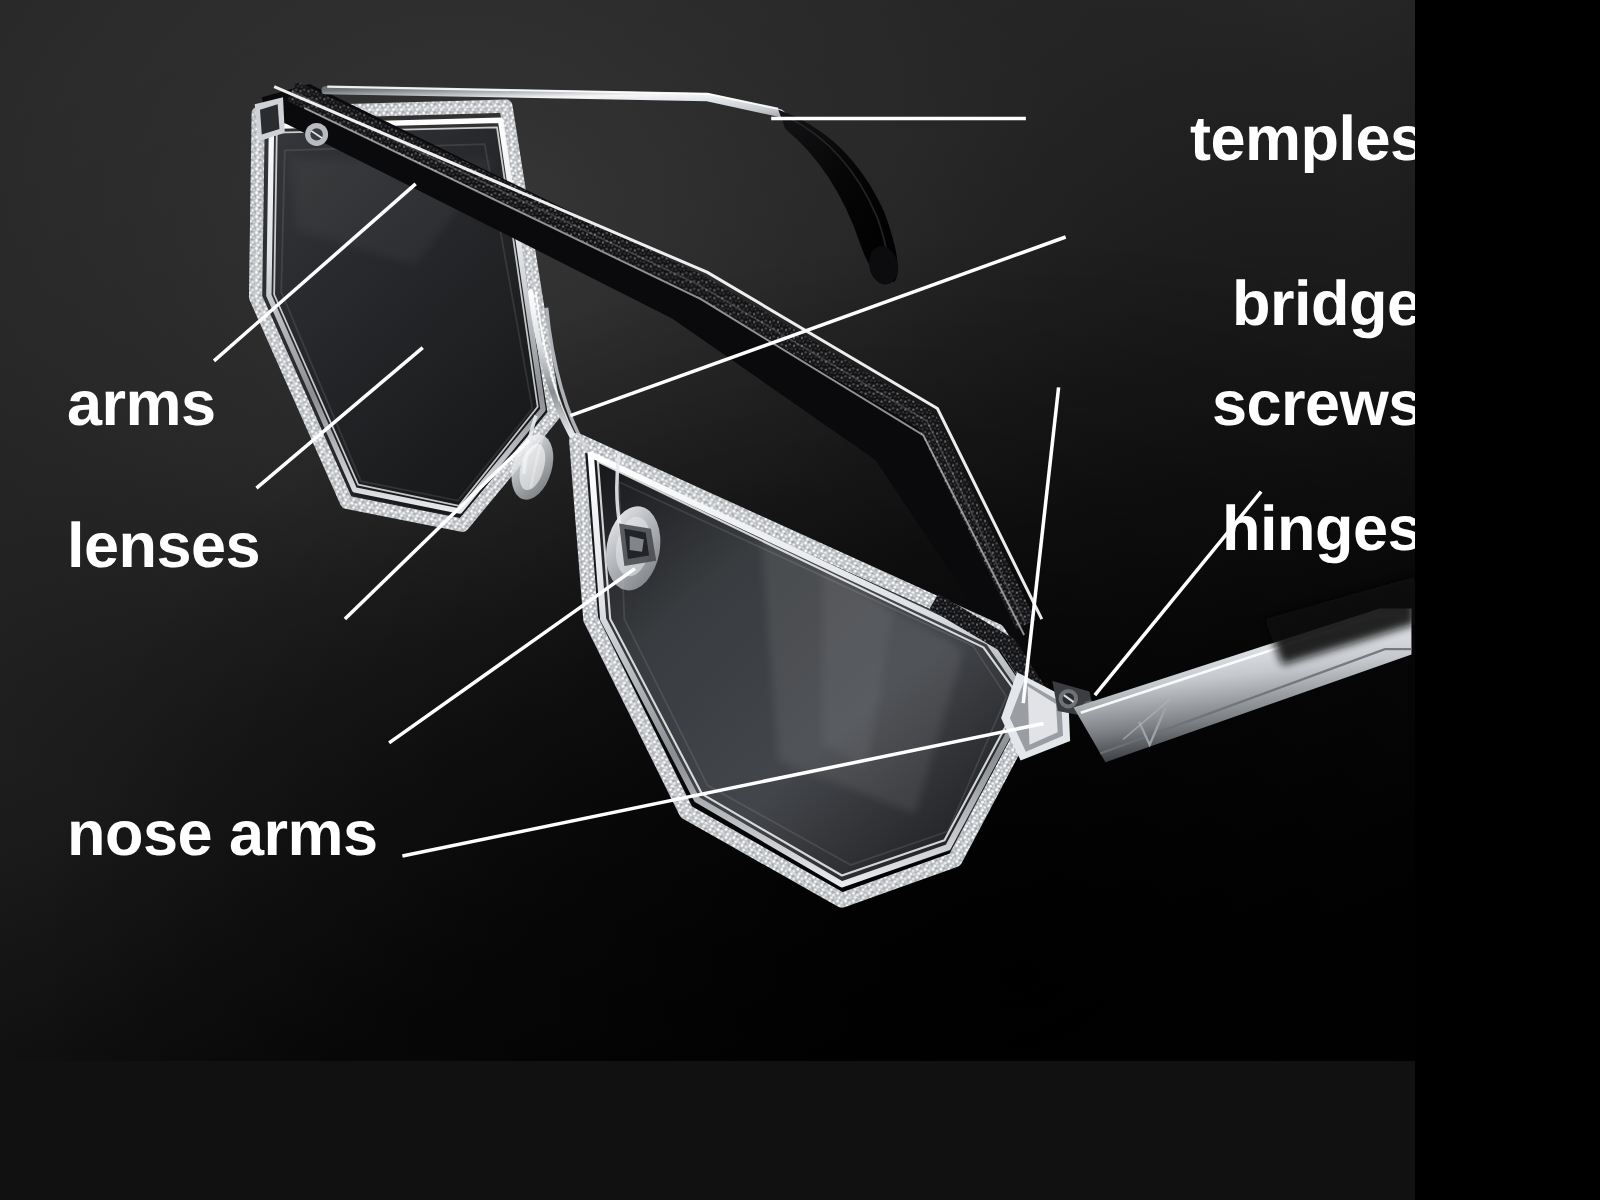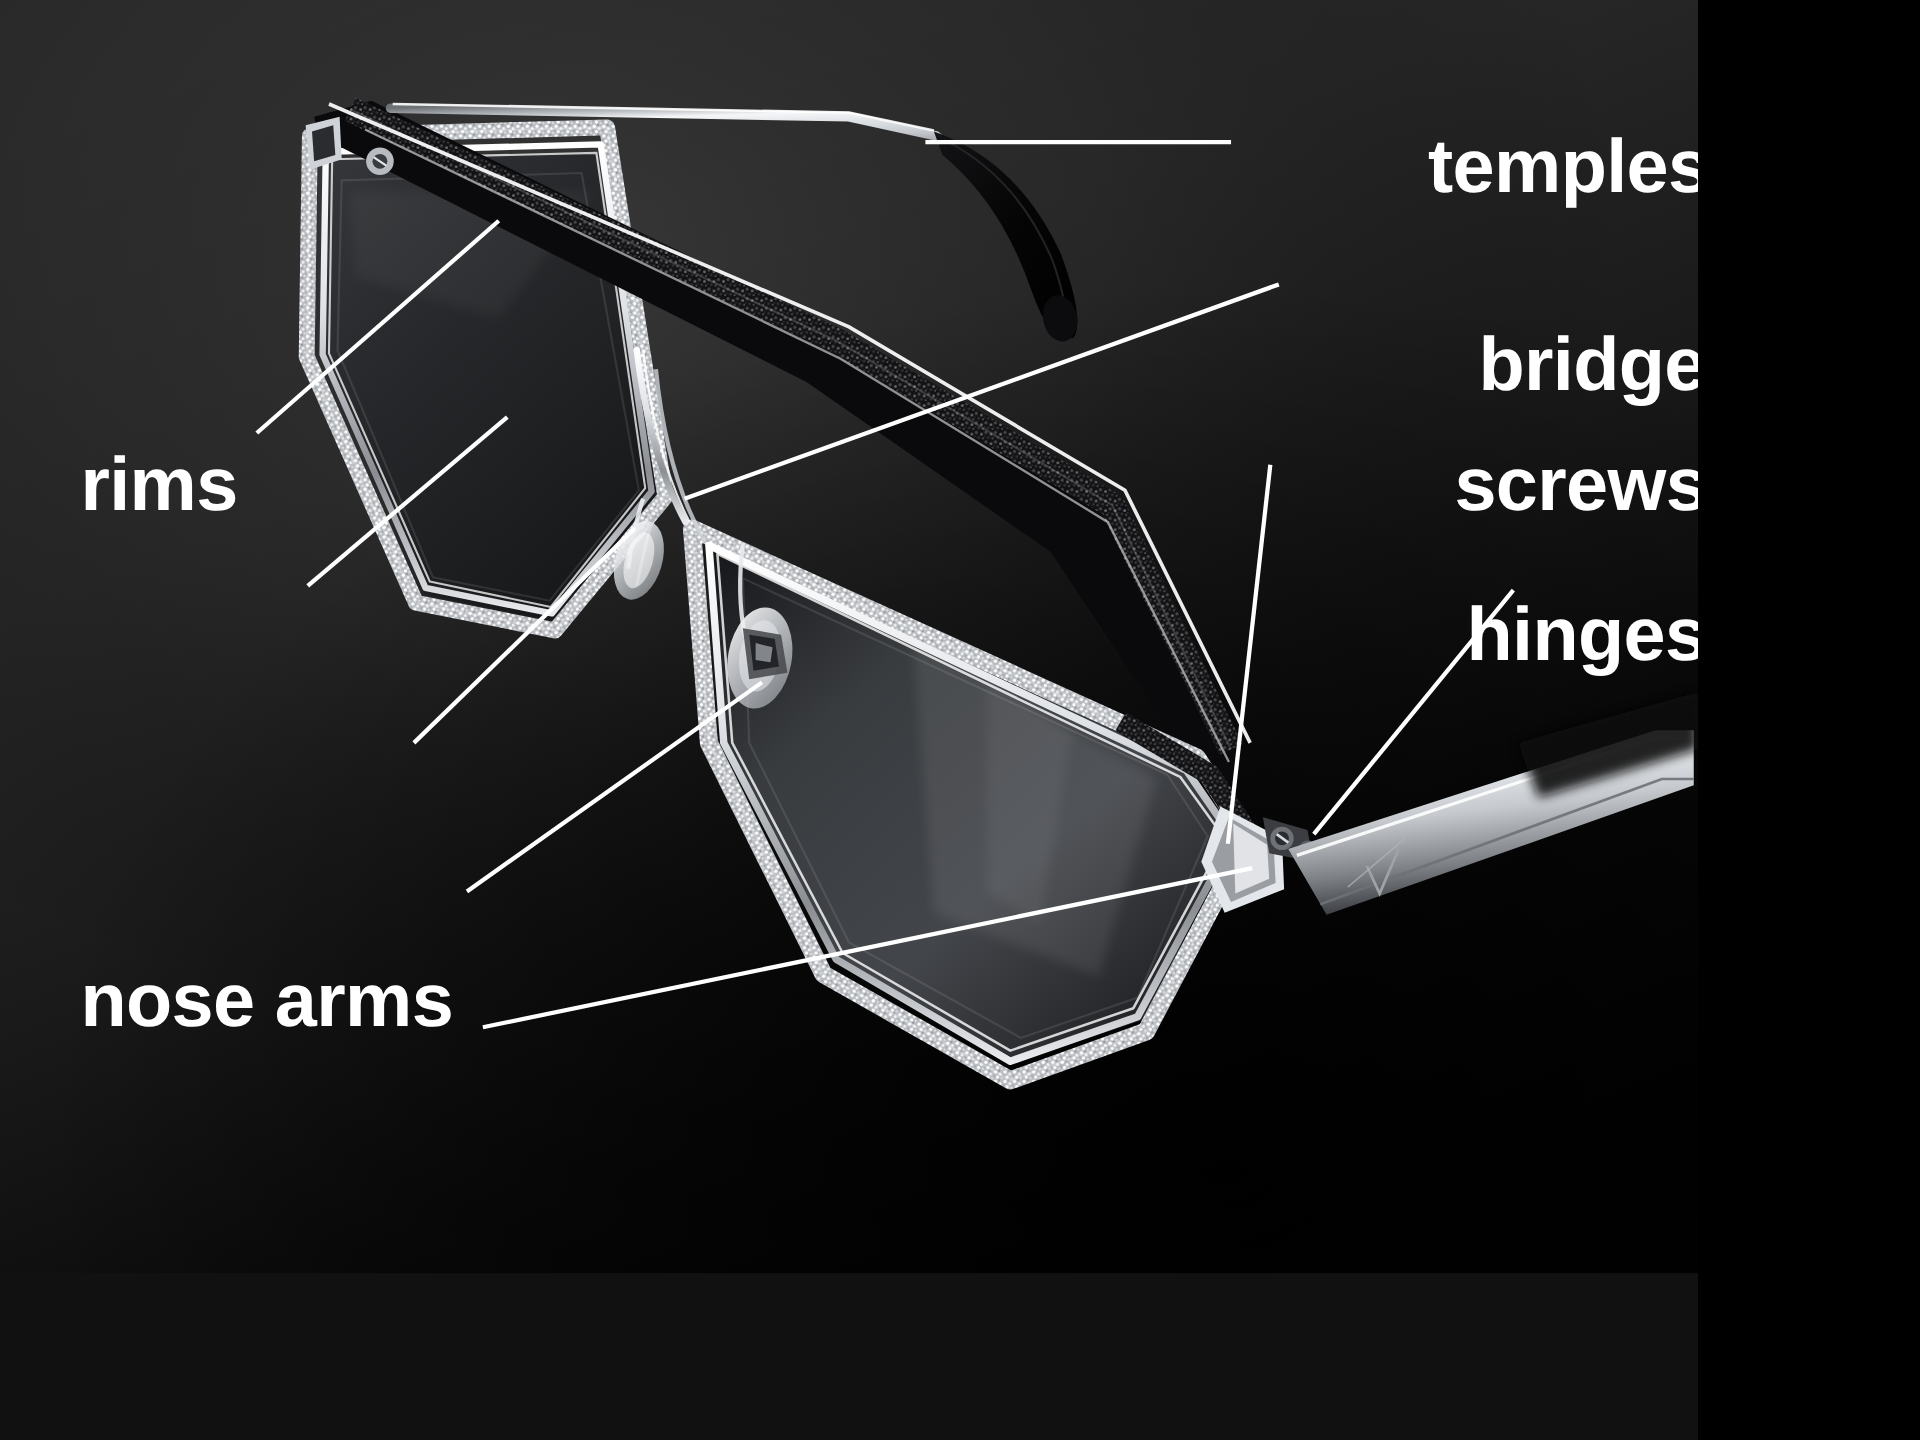--- a/index.html
+++ b/index.html
@@ -246,20 +246,21 @@
   </svg>
 
   <div class="lbl" style="left:1190px; top:108px;">temples</div>
 
   <div class="lbl" style="left:1232px; top:253px;margin-top:20px;">bridge</div>
 
   <div class="lbl" style="left:1212px; top:373px;text-align:center;">screws</div>
 
   <div class="lbl" style="left:1222px; top:498px;">hinges</div>
 
-  <div class="lbl" style="left:67px; top:373px;">rims</div>
-
+  <div class="lbl" style="left:67px; top:373px;">arms</div>
+
+  <div class="lbl" style="left:67px; top:515px;">lenses</div>
 
 
   <div class="lbl" style="left:67px; top:803px;">nose arms</div>
 
 
 </div>
 
 </body></html>

